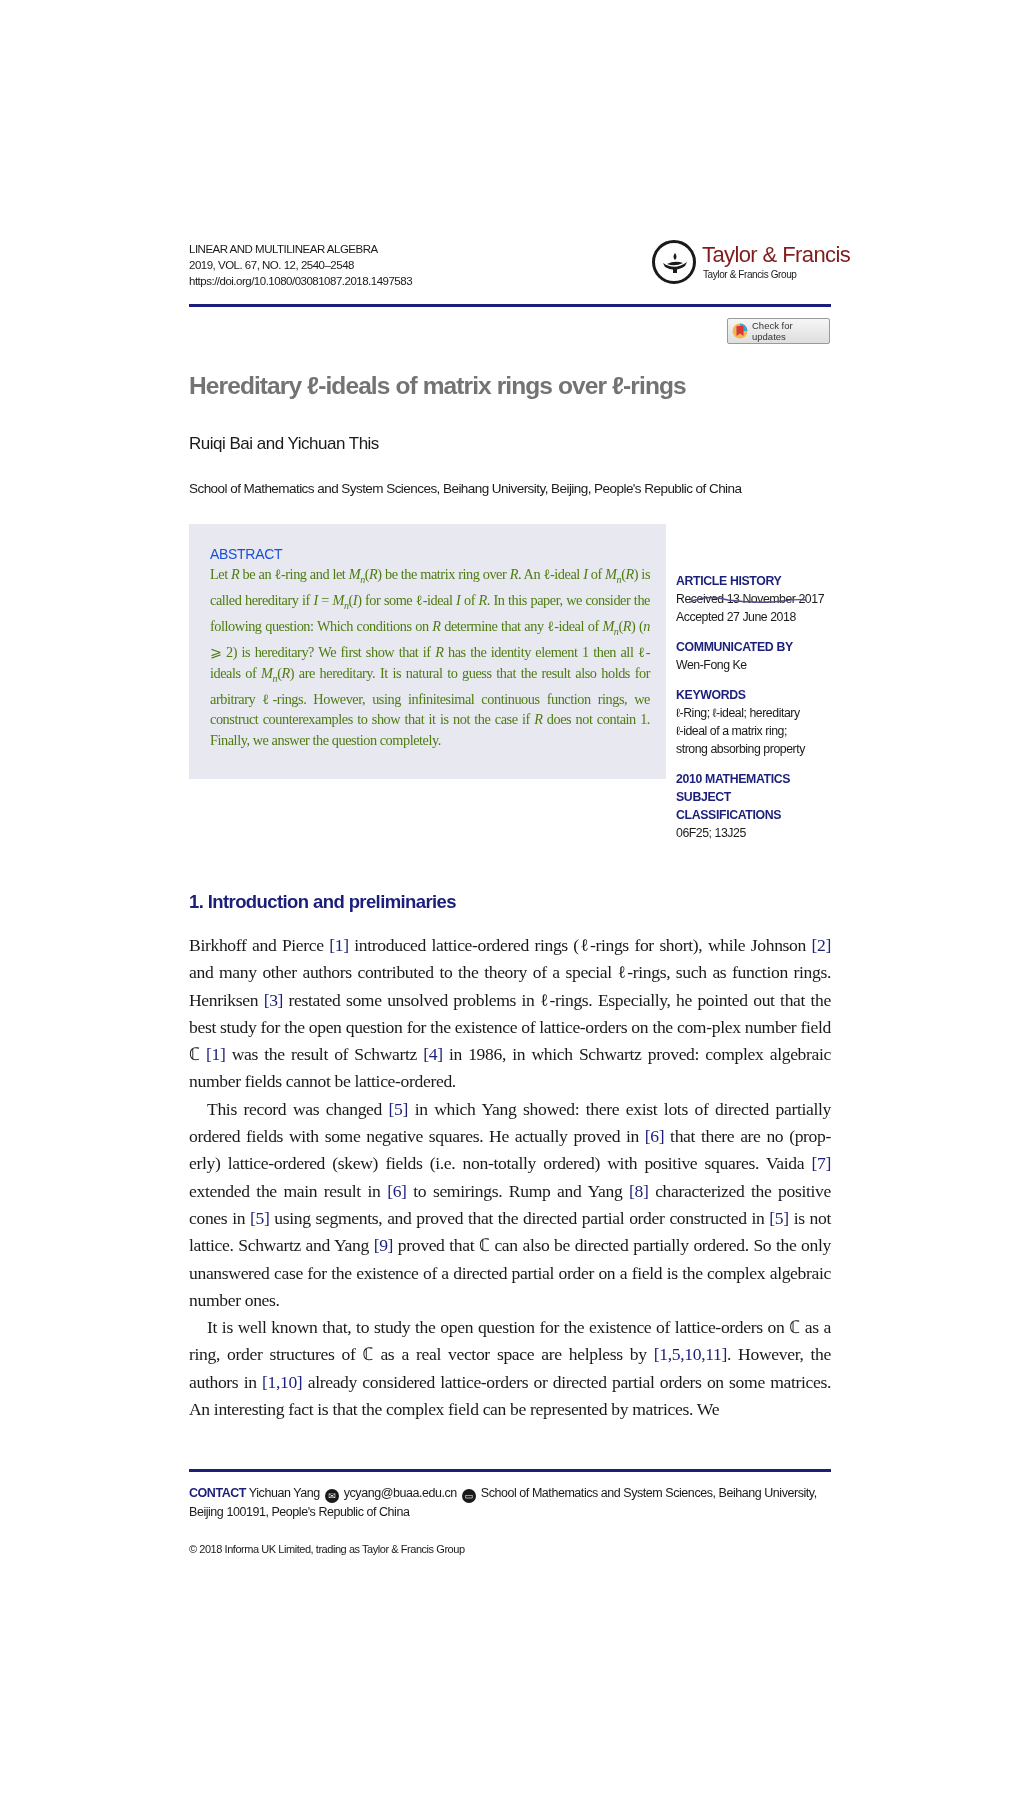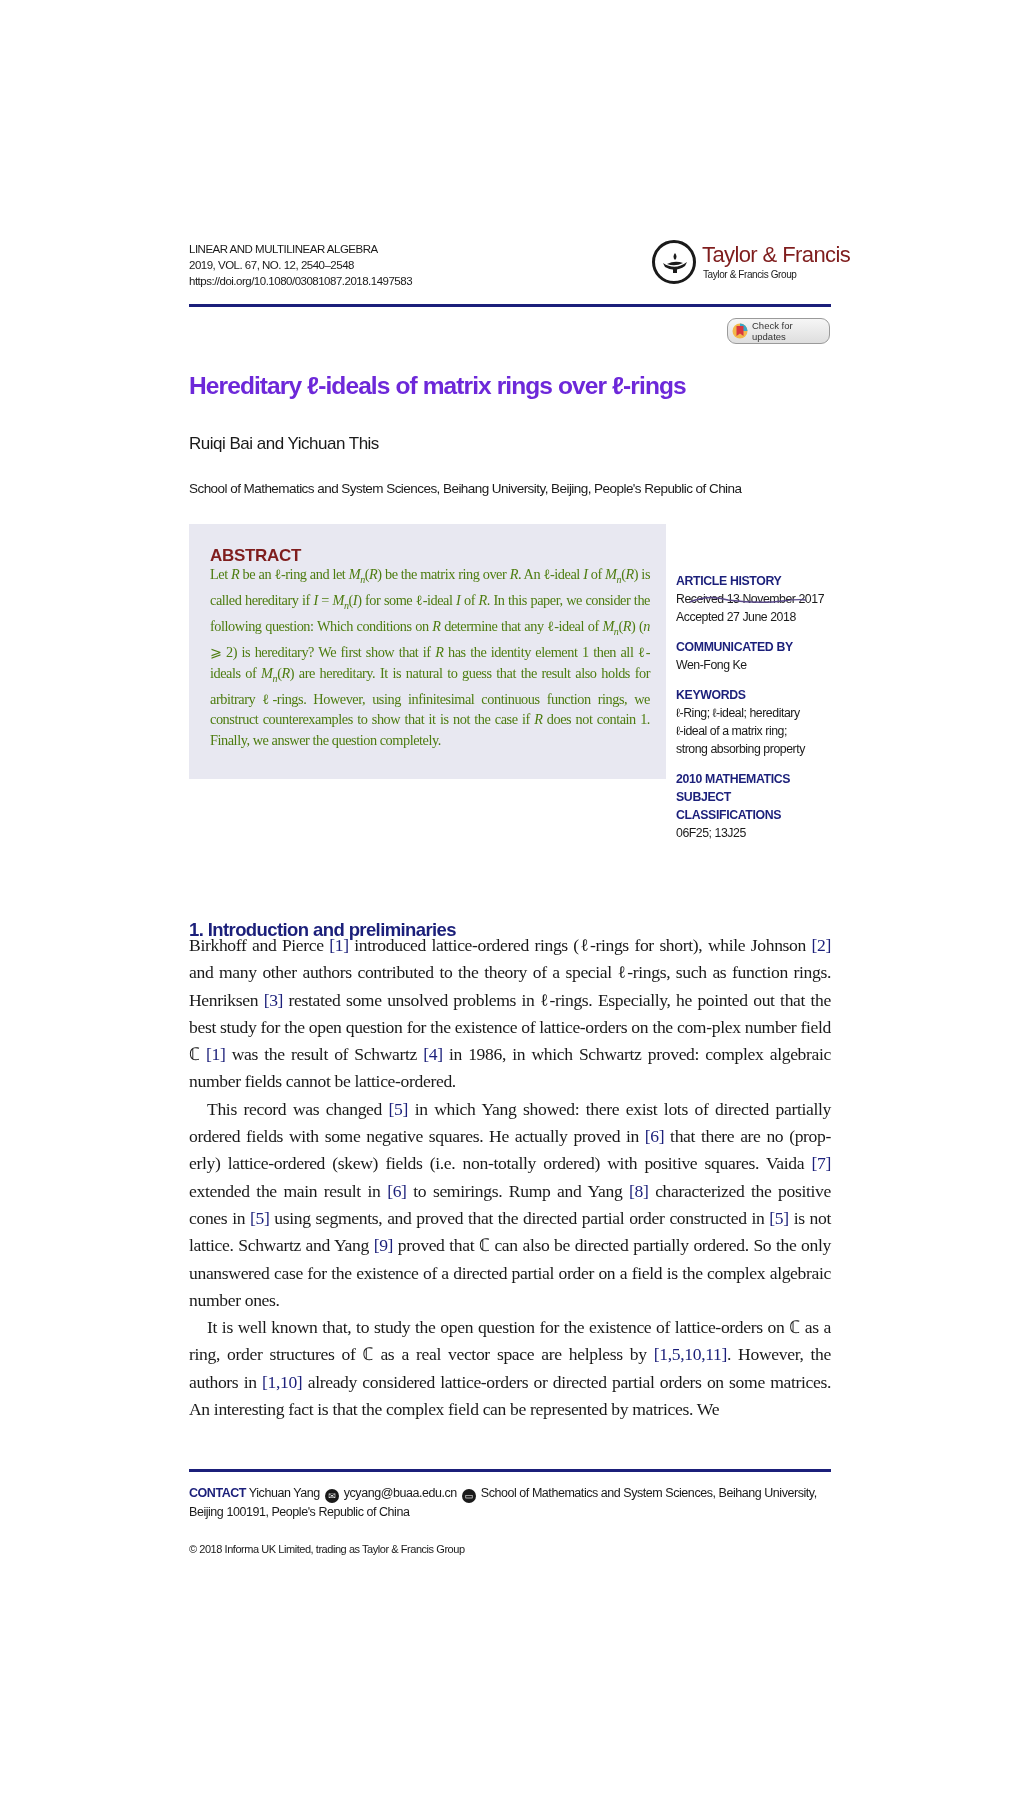--- a/index.html
+++ b/index.html
@@ -11,39 +11,39 @@
   .journal div { white-space:nowrap; }
 
   .tf-logo { position:absolute; left:652px; top:238px; width:180px; height:52px; }
   .tf-circle { position:absolute; left:0; top:2px; width:44px; height:44px; border:3px solid #1a1a1a; border-radius:50%; box-sizing:border-box; }
   .tf-circle svg { position:absolute; left:6px; top:8px; }
   .tf-name { position:absolute; left:50px; top:4px; font-size:22px; letter-spacing:-0.6px; color:#7f1d1d; white-space:nowrap; }
   .tf-group { position:absolute; left:51px; top:31px; font-size:10px; letter-spacing:-0.4px; color:#1a1a1a; white-space:nowrap; }
 
   .rule { position:absolute; left:189px; width:642px; height:3px; background:#1b1f7a; }
 
-  .cfu { position:absolute; left:727px; top:318px; width:103px; height:26px; box-sizing:border-box; border:1px solid #9a9a9a; background:linear-gradient(#f6f6f6,#dedede); border-radius:9px; display:flex; align-items:center; gap:4px; padding-left:4px; font-size:9.5px; color:#333; cursor:pointer; }
+  .cfu { position:absolute; left:727px; top:318px; width:103px; height:26px; box-sizing:border-box; border:1px solid #9a9a9a; background:linear-gradient(#f6f6f6,#dedede); border-radius:2px; display:flex; align-items:center; gap:4px; padding-left:4px; font-size:9.5px; color:#333; cursor:pointer; }
   .cfu-icon { width:16px; height:18px; position:relative; }
 
-  .title { position:absolute; left:189px; top:372px; font-size:24.5px; font-weight:bold; letter-spacing:-0.9px; color:#6d28d9; white-space:nowrap; }
+  .title { position:absolute; left:189px; top:372px; font-size:24.5px; font-weight:bold; letter-spacing:-0.9px; color:#737373; white-space:nowrap; }
   .authors { position:absolute; left:189px; top:434px; font-size:17px; letter-spacing:-0.5px; color:#1a1a1a; white-space:nowrap; }
   .affil { position:absolute; left:189px; top:481px; font-size:13.5px; letter-spacing:-0.55px; color:#1a1a1a; white-space:nowrap; }
 
   .abstract-box { position:absolute; left:189px; top:524px; width:477px; height:255px; background:#e8e8f1; }
-  .abs-head { position:absolute; left:21px; top:22px; font-size:17px; font-weight:bold; color:#7f1d1d; letter-spacing:-0.3px; }
+  .abs-head { position:absolute; left:21px; top:22px; font-size:14px; font-weight:normal; color:#1d4ed8; letter-spacing:-0.3px; }
   .abs-body { position:absolute; left:21px; top:40px; width:440px; font-size:14.3px; line-height:20.3px; letter-spacing:-0.45px; color:#4d7c0f; text-align:justify;font-family:Liberation Serif, serif; }
   .abs-body i { font-style:italic; }
 
   .side { position:absolute; left:676px; top:572px; width:170px; font-size:12.3px; letter-spacing:-0.45px; line-height:18px; color:#1a1a1a; }
   .side .sh { font-weight:bold; color:#1b1f7a; font-size:12.3px; letter-spacing:-0.35px; }
   .side .blk { margin-bottom:12px; }
   .received { position:relative; display:inline-block; }
   .received svg { position:absolute; left:12px; top:5px; }
 
-  .sec-head { position:absolute; left:189px; top:891px; font-size:18.5px; font-weight:bold; letter-spacing:-0.6px; color:#1b1f7a; white-space:nowrap;margin-top:28px; }
+  .sec-head { position:absolute; left:189px; top:891px; font-size:18.5px; font-weight:bold; letter-spacing:-0.6px; color:#1b1f7a; white-space:nowrap; }
   .body-text { position:absolute; left:189px; top:932px; width:642px; font-family:"Liberation Serif", serif; font-size:17.6px; line-height:27.3px; letter-spacing:-0.35px; color:#1a1a1a; text-align:justify; }
   .body-text p { margin:0; }
   .body-text p.indent { text-indent:18px; }
   .ref { color:#1b1f7a; }
 
   .contact { position:absolute; left:189px; top:1484px; width:660px; font-size:12.5px; letter-spacing:-0.45px; line-height:18px; color:#1a1a1a; }
   .contact .ch { font-weight:bold; color:#1b1f7a; }
   .c-icon { display:inline-block; width:14px; height:14px; border-radius:50%; background:#1a1a1a; color:#fff; font-size:9px; line-height:14px; text-align:center; vertical-align:-2px; margin:0 2px; }
   .copyright { position:absolute; left:189px; top:1543px; font-size:11px; letter-spacing:-0.45px; color:#1a1a1a; white-space:nowrap; }
 </style>

